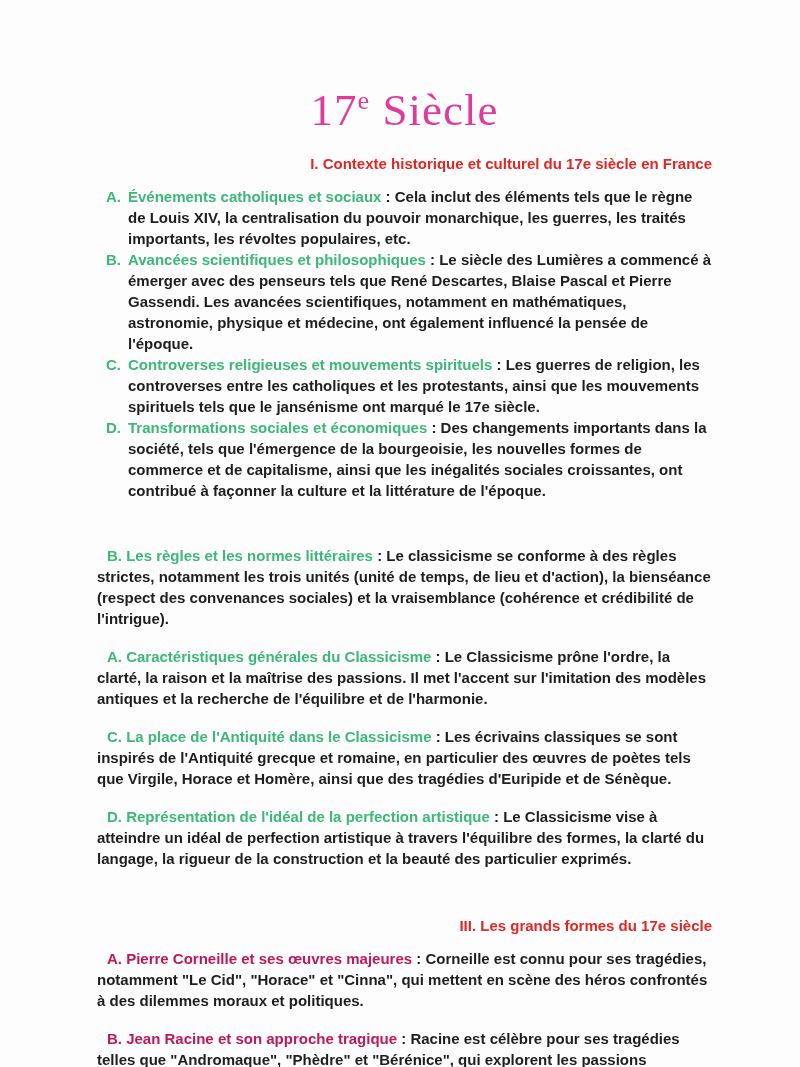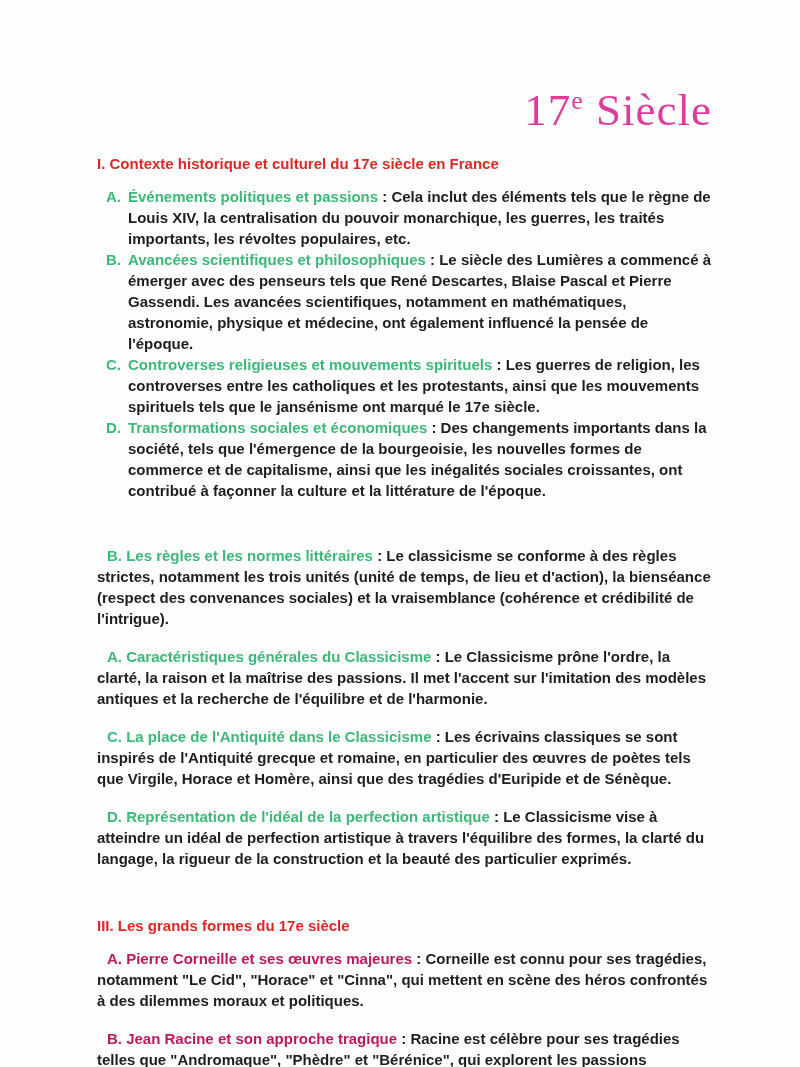--- a/index.html
+++ b/index.html
@@ -12,39 +12,40 @@
     box-sizing:border-box;
     padding:58px 88px 0 97px;
     font-family:"Liberation Sans",sans-serif;
     font-weight:700;
     font-size:15px;
     line-height:21px;
     color:#1e1e1e;
     overflow:hidden;
   }
   .doc-title{
-    text-align:right;
+    text-align:center;
     font-family:"Liberation Serif","DejaVu Serif",serif;
     font-weight:400;
     font-size:45px;
     line-height:1;
     color:#e03a9a;
     margin:30px 0 20px 0;
     letter-spacing:1px;
   }
   .doc-title sup{
     font-size:58%;
     vertical-align:super;
     line-height:0;
   }
   .section{margin:0;}
   .section-heading{
     color:#e02724;
     font-size:15px;
     margin:4px 0 12px 0;
+    text-align:right;
   }
   .sec-gap-1{margin-top:18px;}
   .sec-gap-2{margin-top:44px;}
   .sec-gap-3{margin-top:46px;}
   
   .alpha-list{margin:0;padding:0;list-style:none;}
   .alpha-item{
     position:relative;
     padding-left:31px;
     margin:0;
@@ -69,21 +70,21 @@
 <body>
 
 <div class="page">
 
   <h1 class="doc-title"><span>17</span><sup>e</sup><span> Siècle</span></h1>
 
   <div class="section sec-gap-1">
     <h2 class="section-heading">I. Contexte historique et culturel du 17e siècle en France</h2>
     <ul class="alpha-list">
       <li class="alpha-item">
-        <span class="alpha-marker">A.</span><span class="label-green">Événements politiques et passions</span><span class="sep"> : </span><span class="item-text">Cela inclut des éléments tels que le règne de Louis XIV, la centralisation du pouvoir monarchique, les guerres, les traités importants, les révoltes populaires, etc.</span>
+        <span class="alpha-marker">A.</span><span class="label-green">Événements catholiques et sociaux</span><span class="sep"> : </span><span class="item-text">Cela inclut des éléments tels que le règne de Louis XIV, la centralisation du pouvoir monarchique, les guerres, les traités importants, les révoltes populaires, etc.</span>
       </li>
       <li class="alpha-item">
         <span class="alpha-marker">B.</span><span class="label-green">Avancées scientifiques et philosophiques</span><span class="sep"> : </span><span class="item-text">Le siècle des Lumières a commencé à émerger avec des penseurs tels que René Descartes, Blaise Pascal et Pierre Gassendi. Les avancées scientifiques, notamment en mathématiques, astronomie, physique et médecine, ont également influencé la pensée de l'époque.</span>
       </li>
       <li class="alpha-item">
         <span class="alpha-marker">C.</span><span class="label-green">Controverses religieuses et mouvements spirituels</span><span class="sep"> : </span><span class="item-text">Les guerres de religion, les controverses entre les catholiques et les protestants, ainsi que les mouvements spirituels tels que le jansénisme ont marqué le 17e siècle.</span>
       </li>
       <li class="alpha-item">
         <span class="alpha-marker">D.</span><span class="label-green">Transformations sociales et économiques</span><span class="sep"> : </span><span class="item-text">Des changements importants dans la société, tels que l'émergence de la bourgeoisie, les nouvelles formes de commerce et de capitalisme, ainsi que les inégalités sociales croissantes, ont contribué à façonner la culture et la littérature de l'époque.</span>
       </li>

